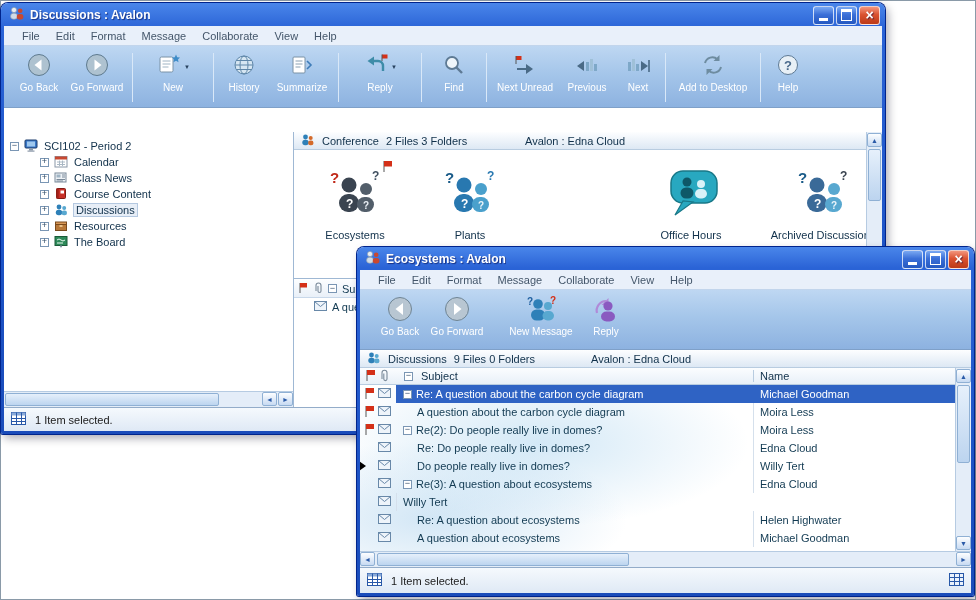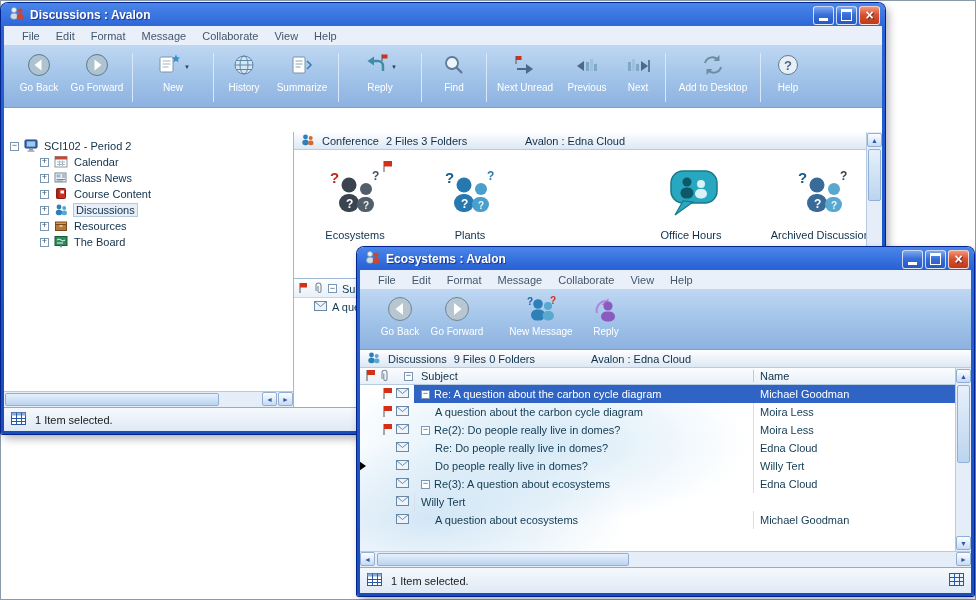--- a/index.html
+++ b/index.html
@@ -97,21 +97,21 @@
     background:linear-gradient(180deg,#fbfdff,#e8f0f8); border-bottom:1px solid #b8cce0; color:#10304a; position:relative; }
   .colheader .gut { padding-left:5px; }
   .colh-subject { padding-left:8px; display:flex; align-items:center; gap:8px; flex:1; }
   .colh-name { width:202px; flex:0 0 202px; border-left:1px solid #b8cce0; padding-left:6px; }
 
   .listwrap { flex:1; position:relative; min-height:0; display:flex; flex-direction:column; }
   .msglist { flex:1; margin-right:16px; position:relative; overflow:hidden;
     background:
       radial-gradient(ellipse 300px 120px at 30% 35%, rgba(168,210,238,.5), transparent 70%),
       radial-gradient(ellipse 280px 110px at 12% 80%, rgba(148,196,232,.42), transparent 70%),
-      #fff; padding-left: 18px; }
+      #fff; }
   .lrow { height:18px; display:flex; align-items:center; color:#123a52; }
   .gut { width:36px; flex:0 0 36px; display:flex; align-items:center; gap:3px; padding-left:4px; }
   .cells { flex:1; display:flex; align-items:center; height:100%; min-width:0; }
   .subj { flex:1; display:flex; align-items:center; height:100%; min-width:0; white-space:nowrap; overflow:hidden; }
   .subj.lvl1 { padding-left:7px; gap:4px; }
   .subj.lvl2 { padding-left:21px; }
   .nm { width:202px; flex:0 0 202px; border-left:1px solid #d5e0ec; padding-left:6px; height:100%;
     display:flex; align-items:center; white-space:nowrap; }
   .lrow.sel .cells { background:#2f63c4; color:#fff; }
   .lrow.sel .nm { border-left-color:#2f63c4; }
@@ -740,20 +740,35 @@
             <span><svg width="13" height="10" viewBox="0 0 13 10">
                   <rect x=".5" y=".5" width="12" height="9" fill="#eef4fa" stroke="#6888a8"></rect>
                   <path d="M.5 .5 L6.5 5.5 L12.5 .5" fill="none" stroke="#6888a8"></path>
                 </svg></span>
           </span>
           <span class="cells">
             <span class="nm">Willy Tert</span>
           </span>
         </div>
 
+        <div class="lrow">
+          <span class="gut">
+            <span style="width:11px"></span>
+            <span><svg width="13" height="10" viewBox="0 0 13 10">
+                  <rect x=".5" y=".5" width="12" height="9" fill="#eef4fa" stroke="#6888a8"></rect>
+                  <path d="M.5 .5 L6.5 5.5 L12.5 .5" fill="none" stroke="#6888a8"></path>
+                </svg></span>
+          </span>
+          <span class="cells">
+            <span class="subj lvl2">
+                <span>Re: A question about ecosystems</span>
+              </span>
+            <span class="nm">Helen Highwater</span>
+          </span>
+        </div>
 
         <div class="lrow">
           <span class="gut">
             <span style="width:11px"></span>
             <span><svg width="13" height="10" viewBox="0 0 13 10">
                   <rect x=".5" y=".5" width="12" height="9" fill="#eef4fa" stroke="#6888a8"></rect>
                   <path d="M.5 .5 L6.5 5.5 L12.5 .5" fill="none" stroke="#6888a8"></path>
                 </svg></span>
           </span>
           <span class="cells">

